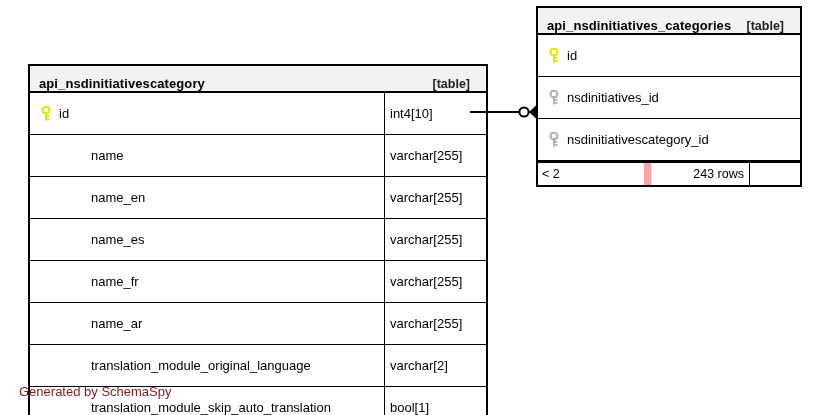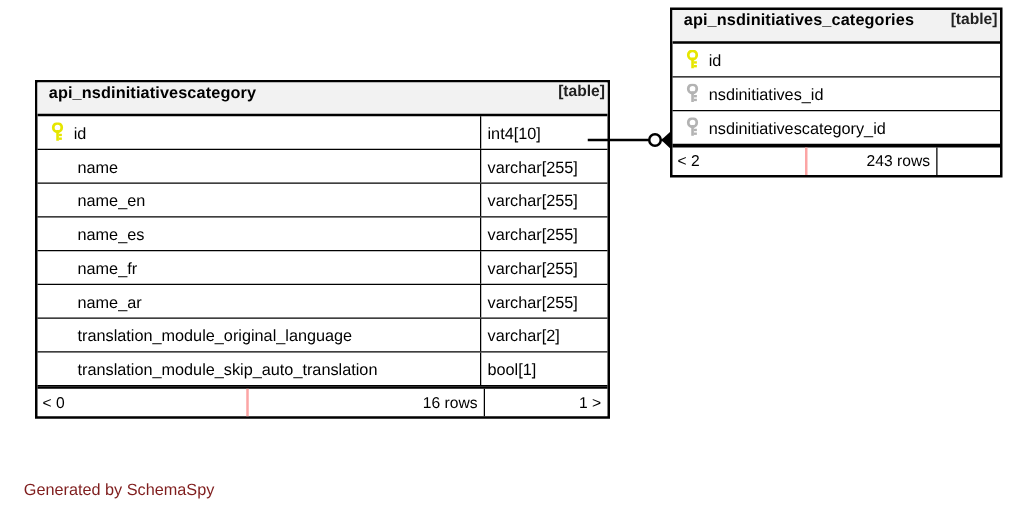--- a/index.html
+++ b/index.html
@@ -32,42 +32,42 @@
     font-size: 13px;
     color: #000000;
   }
 
   .er-header {
     box-sizing: border-box;
     height: 27px;
     background: #f2f2f2;
     border-bottom: 2px solid #000000;
     display: flex;
-    align-items: flex-start;
-    padding: 0 2px 0 9px;
+    align-items: flex-end;
+    padding: 0 16px 0 9px;
     white-space: nowrap;
   }
   .er-header .tname {
     font-weight: bold;
     font-size: 13px;
     letter-spacing: 0.1px;
     flex: 0 0 auto;
   }
   .er-header .ttype {
     font-weight: bold;
     font-size: 12.5px;
     color: #222222;
     margin-left: auto;
     padding-left: 8px;
   }
 
   .er-row {
     box-sizing: border-box;
     display: flex;
-    height: 27px;
+    height: 42px;
     border-bottom: 1px solid #000000;
   }
   .er-row:last-of-type { border-bottom: none; }
 
   .cell-name {
     box-sizing: border-box;
     flex: 1 1 auto;
     display: flex;
     align-items: center;
     padding-left: 6px;
@@ -85,42 +85,42 @@
   }
 
   .keyslot {
     flex: 0 0 auto;
     width: 20px;
     display: flex;
     align-items: center;
     justify-content: center;
   }
   .colname { padding-left: 3px; }
-  .colname.indent { padding-left: 6px; }
+  .colname.indent { padding-left: 6px; margin-left: 29px; }
 
   
   .key-icon { display: block; }
 
   
   .er-footer {
     box-sizing: border-box;
     display: flex;
     height: 24px;
     border-top: 2px solid #000000;
     font-size: 12.5px;
   }
   .er-footer > div {
     box-sizing: border-box;
     display: flex;
     align-items: center;
     white-space: nowrap;
     overflow: hidden;
   }
   .foot-left   { padding-left: 4px; justify-content: flex-start; }
-  .foot-mid    { border-left: 2px solid #fca5a5; justify-content: flex-end; padding-right: 5px; }
+  .foot-mid    { border-left: 7px solid #fca5a5; justify-content: flex-end; padding-right: 5px; }
   .foot-right  { border-left: 1px solid #000000; justify-content: flex-end; padding-right: 5px; }
 
   
   #table-left {
     left: 28px;
     top: 64px;
     width: 460px;
   }
   #table-left .cell-type { width: 102px; }
   #table-left .foot-left  { width: 167px; }

